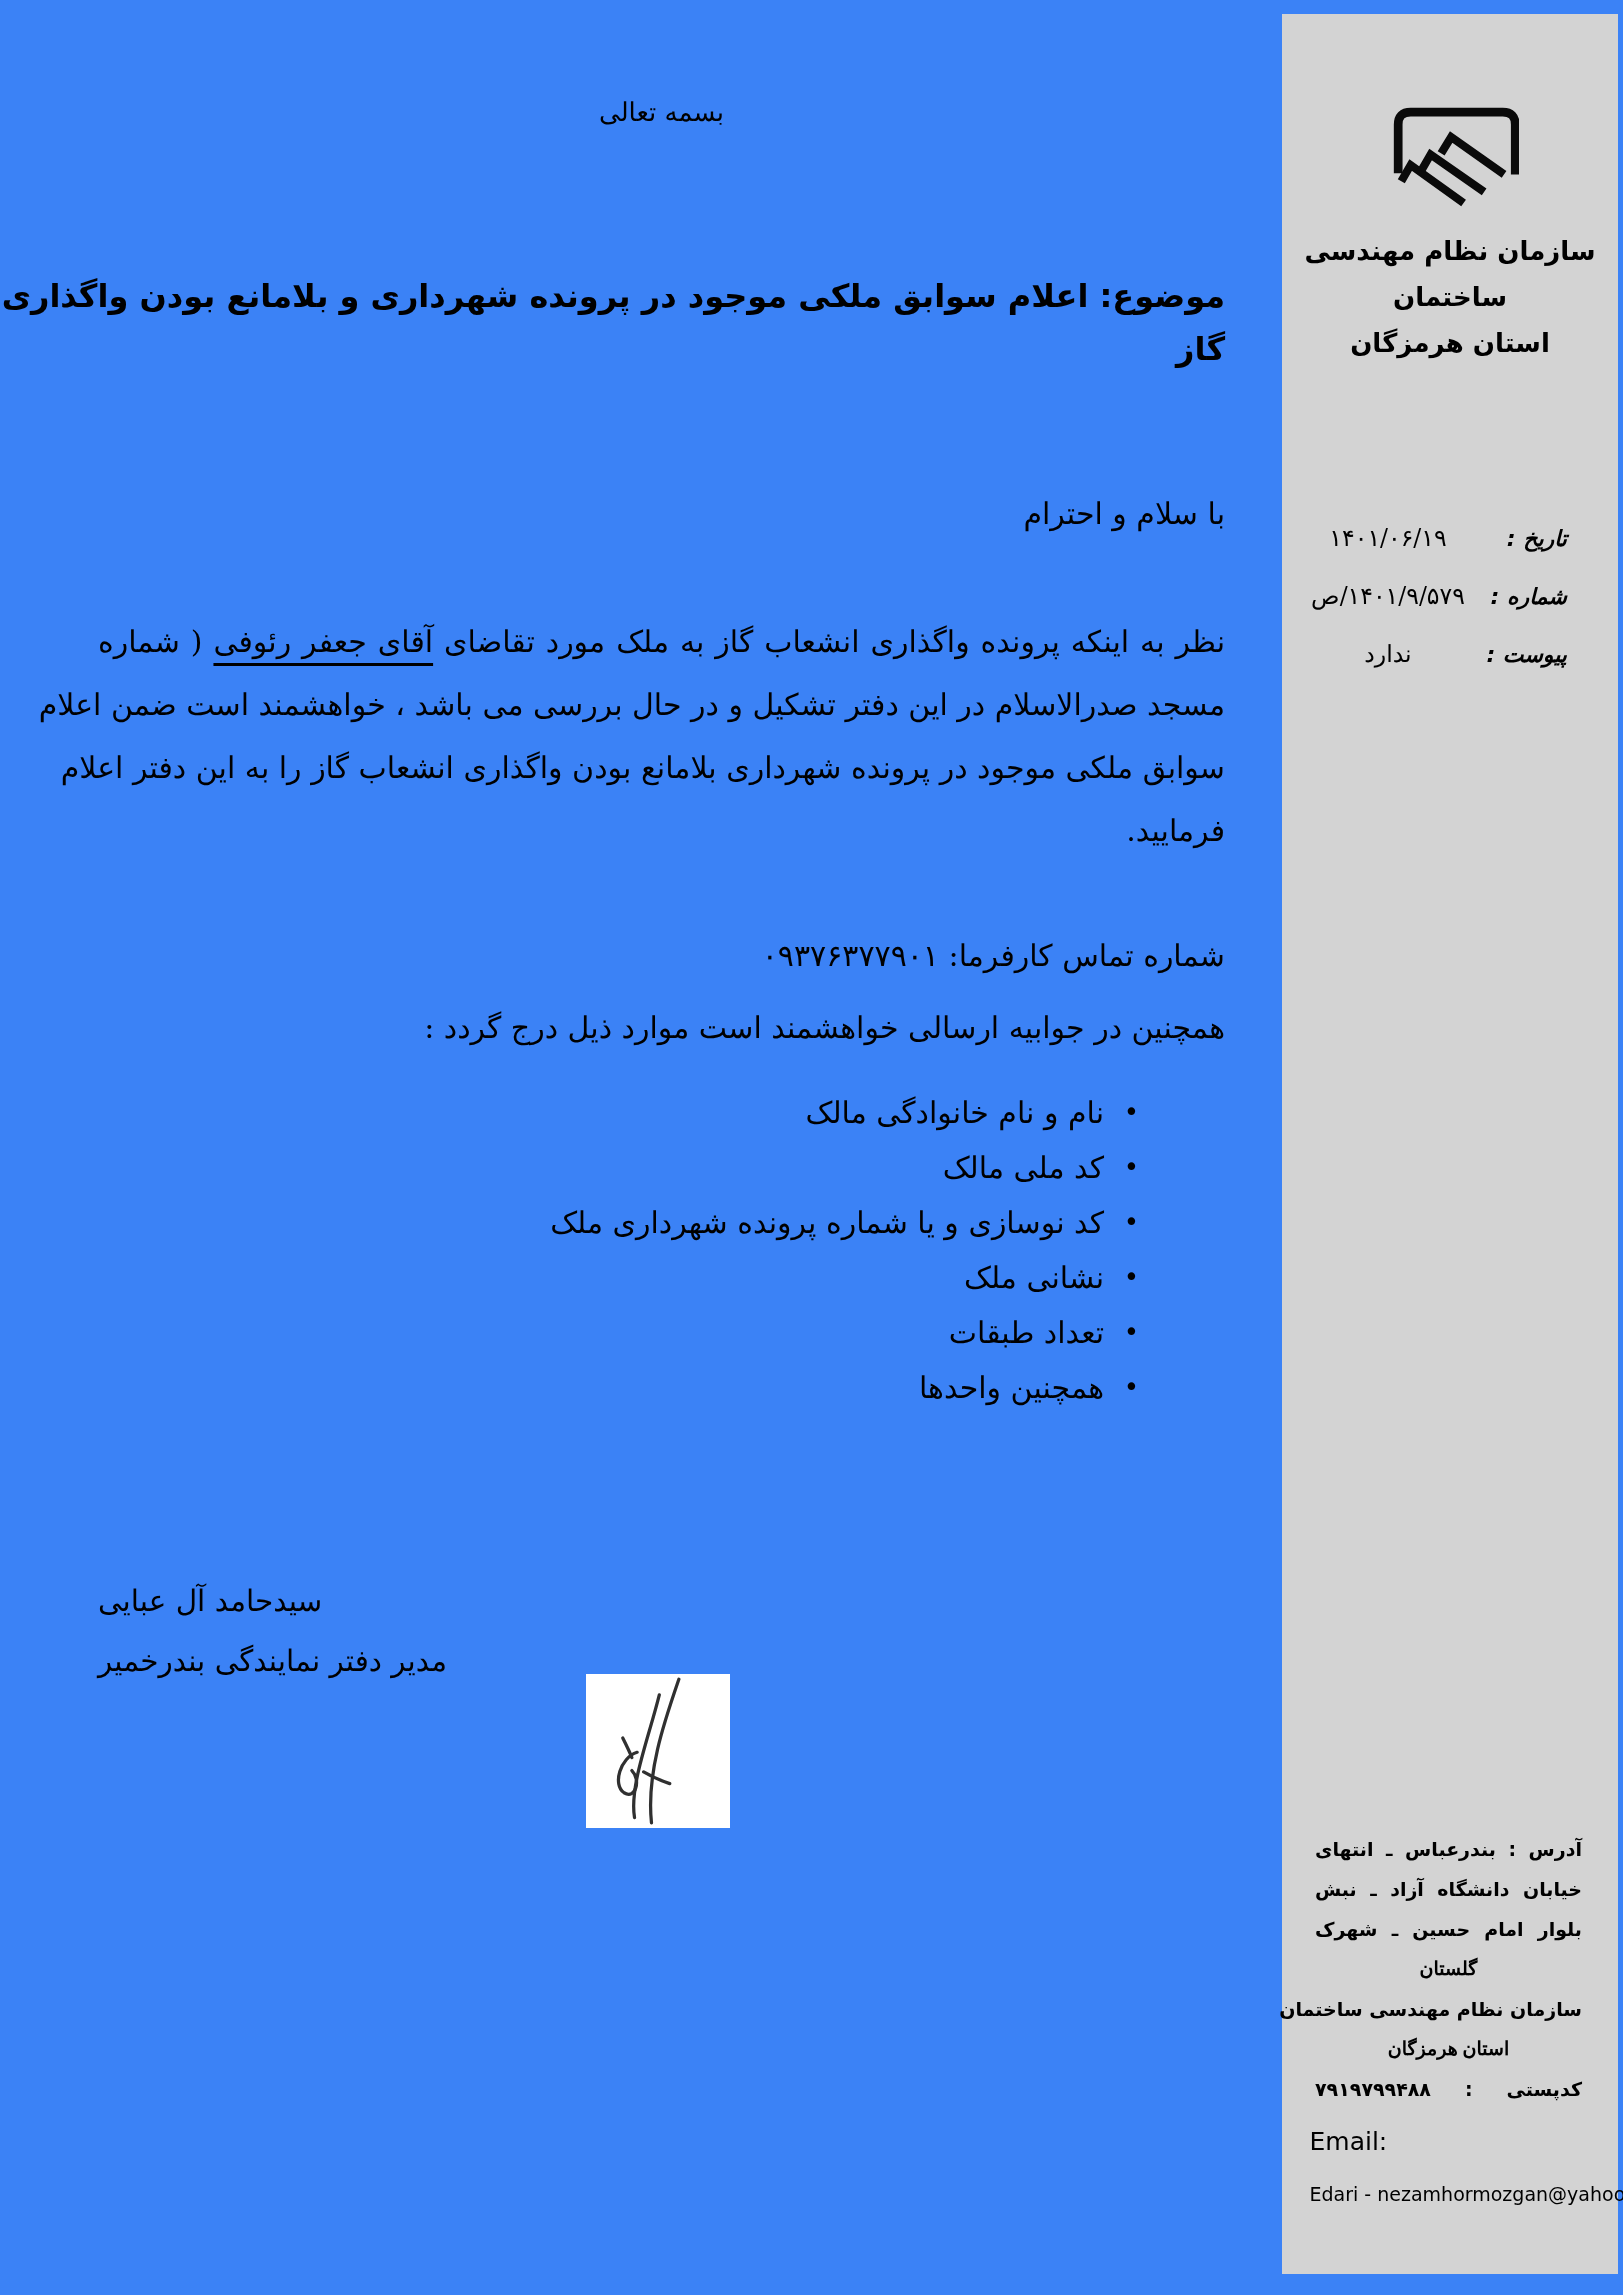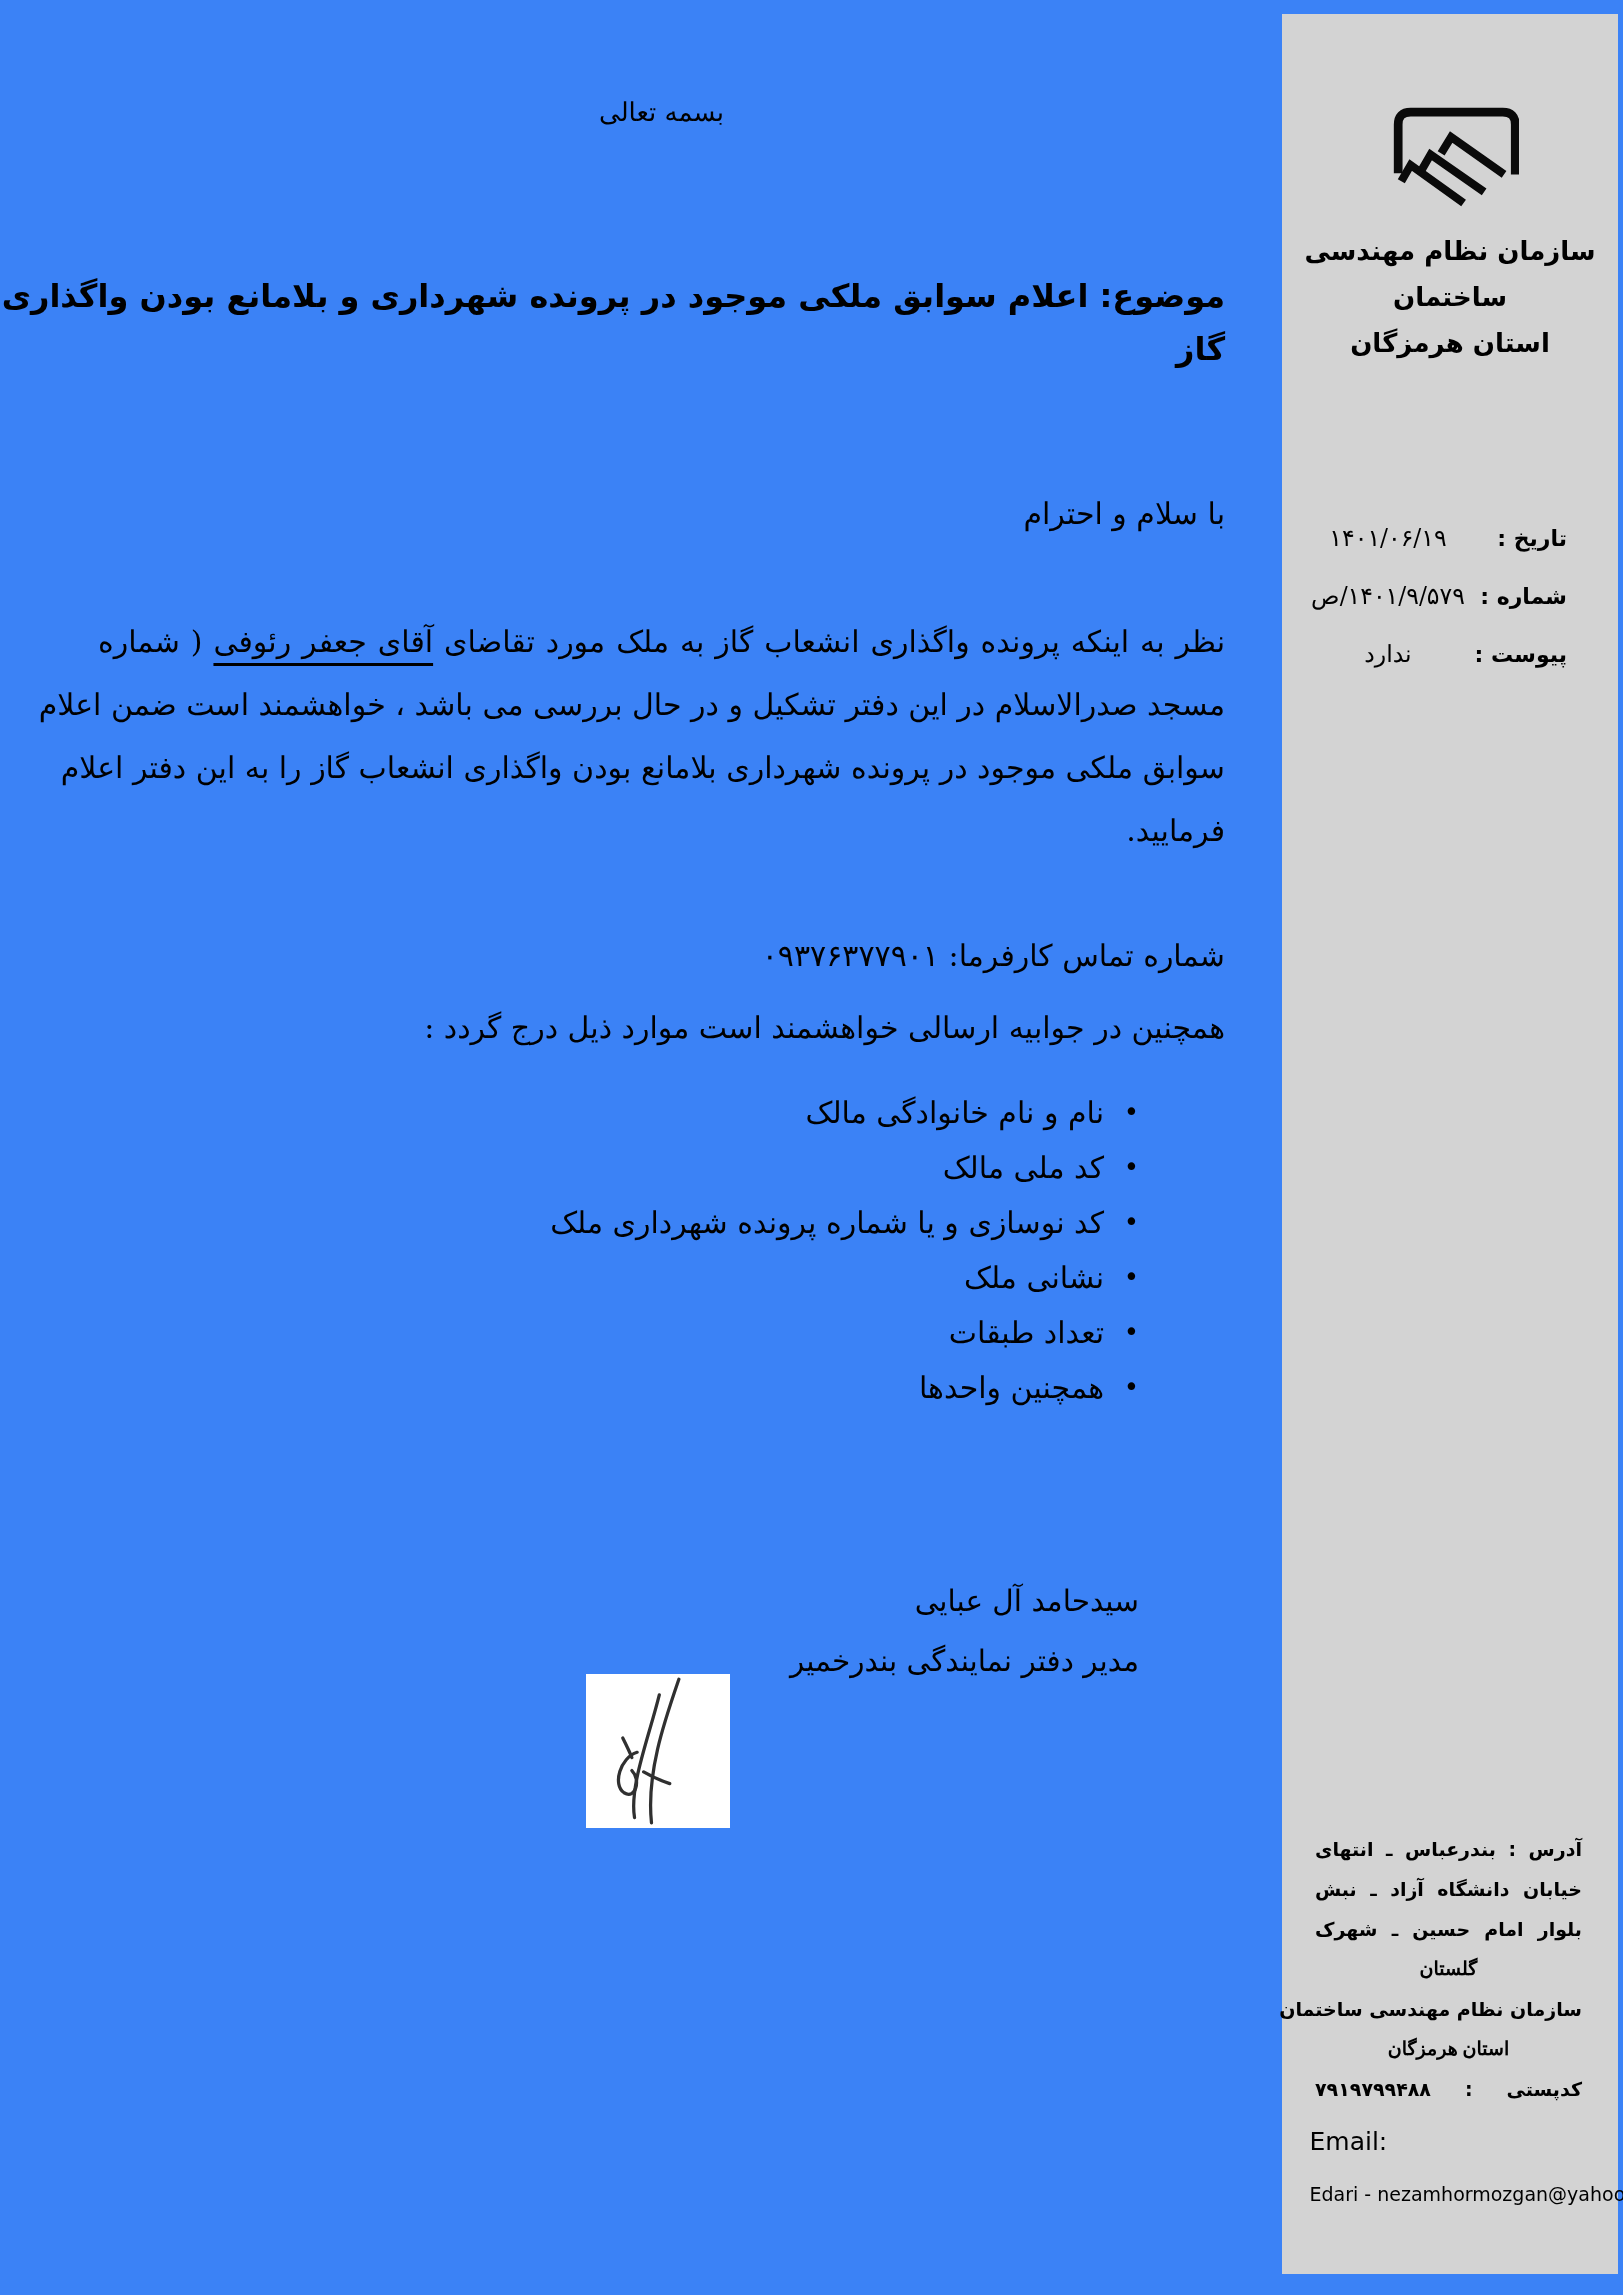--- a/index.html
+++ b/index.html
@@ -27,35 +27,35 @@
   .phone-line{position:absolute; top:928px; width:100%; 
     font-size:30px; line-height:55px; white-space:nowrap;}
   .request-line{position:absolute; top:1000px; width:100%; text-align:right;
     font-size:30px; line-height:55px; white-space:nowrap;}
   .bullets{position:absolute; top:1085px; width:100%;}
   .bullet-item{text-align:right; padding-right:86px; font-size:30px;
     line-height:55px; white-space:nowrap;}
   .dot{display:inline-block; margin-left:19.6px; font-size:26px; vertical-align:2px;
     font-family:"DejaVu Sans", sans-serif;}
   .sigblock{position:absolute; top:1571px; width:100%; padding-right:86px;
-    box-sizing:border-box; text-align:right; font-size:29.5px; line-height:60px;}
+    box-sizing:border-box; text-align:left; font-size:29.5px; line-height:60px;}
   .sig-visual{position:absolute; left:586px; top:1674px; width:144px; height:154px;
     background:#ffffff;}
   .sig-visual svg{display:block; width:100%; height:100%;}
   
   .sidebar{position:absolute; left:1282px; top:14.4px; width:336px; height:2260px;
     background:#d3d3d3; direction:rtl;}
   .logo{display:block; margin:84px auto 0 auto; width:137px; height:113px;}
   .org-name{margin-top:17px; text-align:center; font-weight:bold; font-size:26px;
     line-height:46px; font-family:"DejaVu Sans", sans-serif;}
   .meta{position:absolute; top:495px; left:0; width:100%;}
   .meta-row{display:flex; direction:rtl; align-items:center; height:58px;
     padding:0 51px 0 25px;}
   .meta-label{font-weight:bold; font-size:22px; min-width:98px; text-align:right;
-    font-family:"DejaVu Sans", sans-serif;}
+    font-family:"DejaVu Sans", sans-serif;font-style:italic;}
   .meta-value{flex:1; text-align:center; font-size:23.6px;
     font-family:"DejaVu Serif", serif;}
   .addr{position:absolute; top:1815px; right:36px; left:33px; font-weight:bold;
     font-size:19px; line-height:40px; font-family:"DejaVu Sans", sans-serif;}
   .addr-j{text-align:justify; text-align-last:justify; white-space:nowrap;}
   .addr-c{text-align:center; white-space:nowrap;font-family:Liberation Serif, serif;}
   .email{position:absolute; top:2111px; left:27.5px; right:16.4px; direction:ltr;
     text-align:left; font-family:"DejaVu Sans", sans-serif;}
   .email-label{font-size:25px; line-height:33px;}
   .email-value{margin-top:22px; font-size:19px; line-height:29px; white-space:nowrap;}

